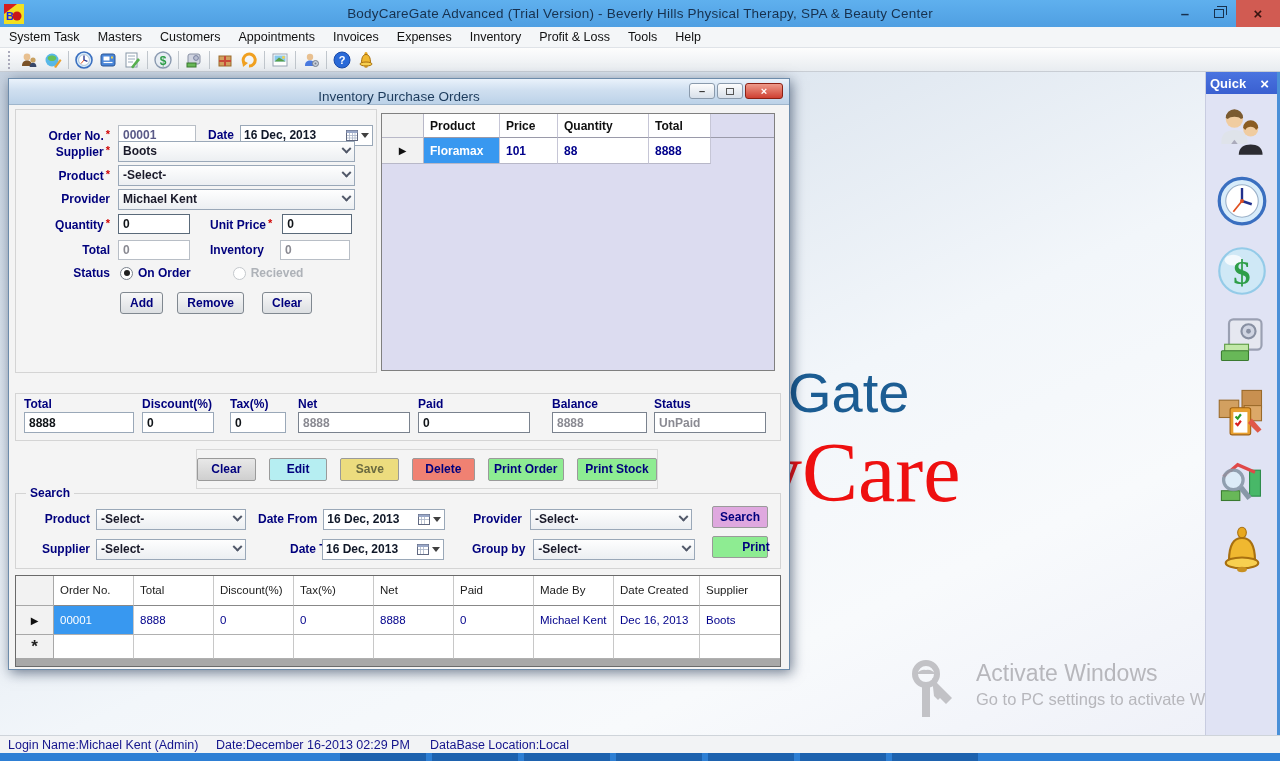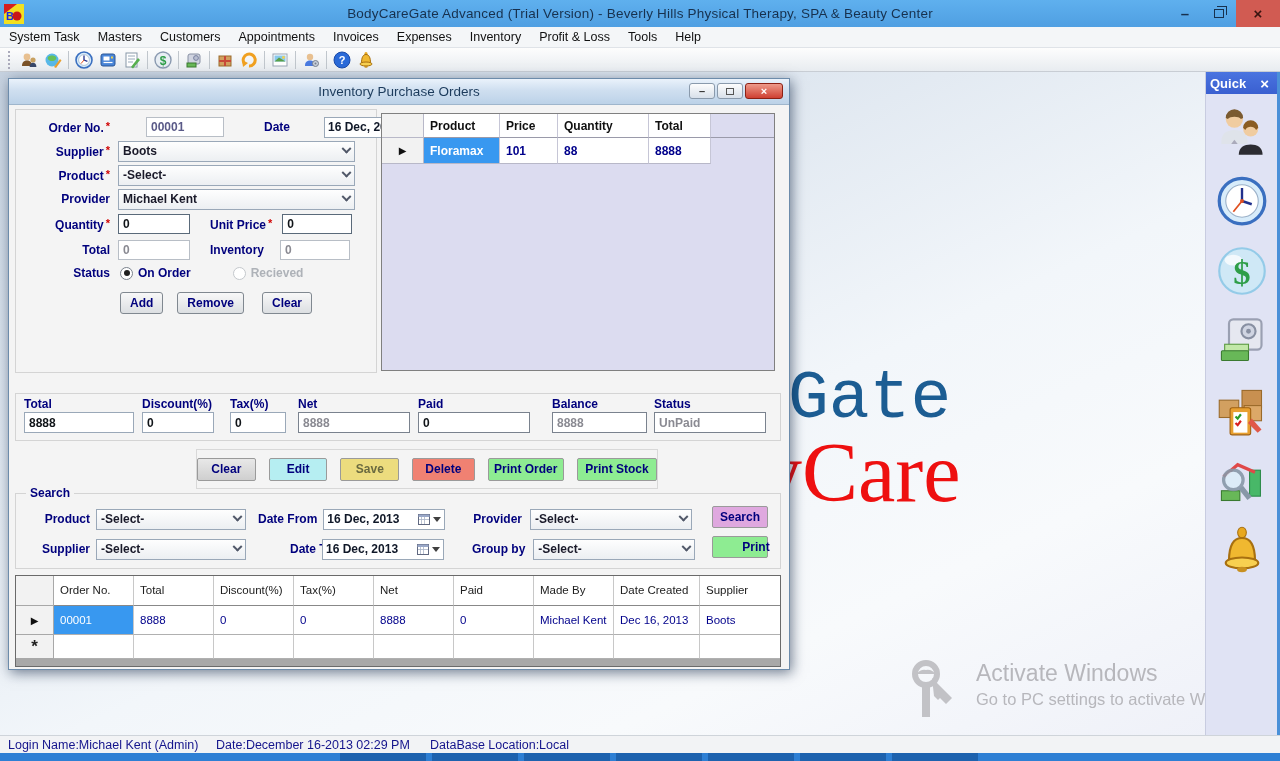--- a/index.html
+++ b/index.html
@@ -28,42 +28,42 @@
   .toolbar { position:absolute; left:0; top:48px; width:1280px; height:24px;
     background:linear-gradient(#fdfdfd,#e8ecf0); border-bottom:1px solid #c8cdd4;
     display:flex; align-items:center; padding-left:8px; }
   .tbtn { width:24px; height:22px; display:flex; align-items:center; justify-content:center; }
   .tsep { width:1px; height:18px; background:#c0c6cc; margin:0 3px; }
   .grip { width:4px; height:18px; border-left:2px dotted #aab; margin-right:5px; }
 
   
   .desktop { position:absolute; left:0; top:72px; width:1280px; height:663px;
     background:linear-gradient(155deg,#c6d2e0 0%, #dfe7f0 30%, #f2f6fa 55%, #f8fafc 75%, #eef0f8 100%); }
-  .wm1 { position:absolute; left:788px; top:288px; font-family:Liberation Mono, monospace;
-    font-size:68px; color:#1c5d93; z-index:1; }
+  .wm1 { position:absolute; left:788px; top:288px; font-family:Liberation Sans, sans-serif;
+    font-size:56px; color:#1c5d93; z-index:1; }
   .wm2 { position:absolute; left:760px; top:352px; font-family:"Liberation Serif",serif;
     font-size:84px; color:#ee1010; z-index:1; }
   .activate { position:absolute; left:908px; top:588px; z-index:1; display:flex; color:#b7b7bc; }
   .activate .txt1 { font-size:23px; }
   .activate .txt2 { font-size:16.5px; margin-top:3px; }
 
   
   .quick { position:absolute; right:0; top:0; width:75px; height:663px;
     background:#e0e3f4; border-left:1px solid #c8cce0; border-right:3px solid #4a90d8; z-index:2; }
   .quick-hd { height:22px; background:linear-gradient(#4a74e0,#3a5fd0); color:#fff;
     font-weight:bold; font-size:13px; display:flex; align-items:center; padding:0 4px; }
   .quick-hd .qx { margin-left:auto; font-size:15px; font-weight:bold; padding:0 4px; }
   .quick-icons { display:flex; flex-direction:column; align-items:center; padding-top:10px; gap:16px; }
   .qicon { width:52px; height:54px; }
 
   
   .dialog { position:absolute; left:8px; top:6px; width:782px; height:592px; z-index:5;
     background:#f4f4f4; border:1px solid #6d8cab; box-shadow:2px 3px 12px rgba(10,30,60,.55); }
   .dlg-title { height:26px; background:linear-gradient(#eaf2fb,#cfdff0 45%,#bcd2e8);
-    border-bottom:1px solid #9fb6cc; position:relative; display:flex; align-items:center; justify-content:center; }
+    border-bottom:1px solid #9fb6cc; position:relative; display:flex; align-items:flex-end; justify-content:center; }
   .dlg-title-text { color:#1c3b5c; font-size:13.5px; }
   .dlg-btns { position:absolute; right:6px; top:4px; display:flex; gap:2px; }
   .dbtn { width:26px; height:16px; border:1px solid #8a9aac; border-radius:3px;
     background:linear-gradient(#fdfdfd,#d8e0ea); display:flex; align-items:center; justify-content:center;
     font-size:11px; color:#333; font-weight:bold; }
   .dbtn.close { width:38px; background:linear-gradient(#ee9a8a,#cf4032); border-color:#8c2014; color:#fff; }
   .max-glyph { width:8px; height:7px; border:1.5px solid #555; }
   .dlg-body { position:relative; width:780px; height:564px; }
 
   .lbl { font-weight:bold; color:#00007d; font-size:12px; white-space:nowrap; }
@@ -410,21 +410,21 @@
               <span class="max-glyph"></span>
             </span>
           <span class="dbtn close">×</span>
         </div>
       </div>
 
       <div class="dlg-body">
 
         <div class="form-box">
 
-          <div class="fr" style="top:6px;gap:28px;">
+          <div class="fr" style="top:14px;">
             <span class="lbl flbl"><span>Order No.</span><span class="req">*</span></span>
             <span class="tb ro" style="width:78px; margin-left:8px; color:#5a5a88;">00001</span>
             <span class="lbl" style="margin-left:12px;">Date</span>
             <span class="dtp" style="width:133px; margin-left:6px;">
               <span>16 Dec, 2013</span>
               <span class="calwrap">
                 <svg class="cal-ico" width="12" height="12" viewBox="0 0 12 12">
                     <rect x="0.5" y="1.5" width="11" height="10" fill="#fff" stroke="#606880"></rect>
                     <rect x="0.5" y="1.5" width="11" height="2.5" fill="#9aa8c8"></rect>
                     <line x1="3.5" y1="4" x2="3.5" y2="11" stroke="#aab4c8" stroke-width=".8"></line>

